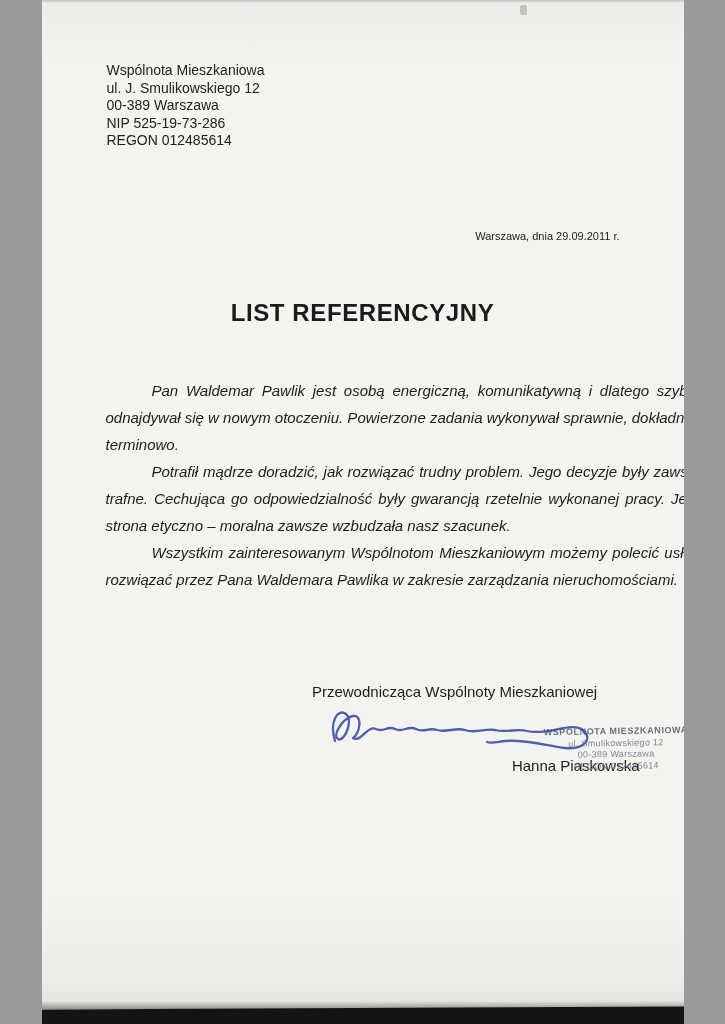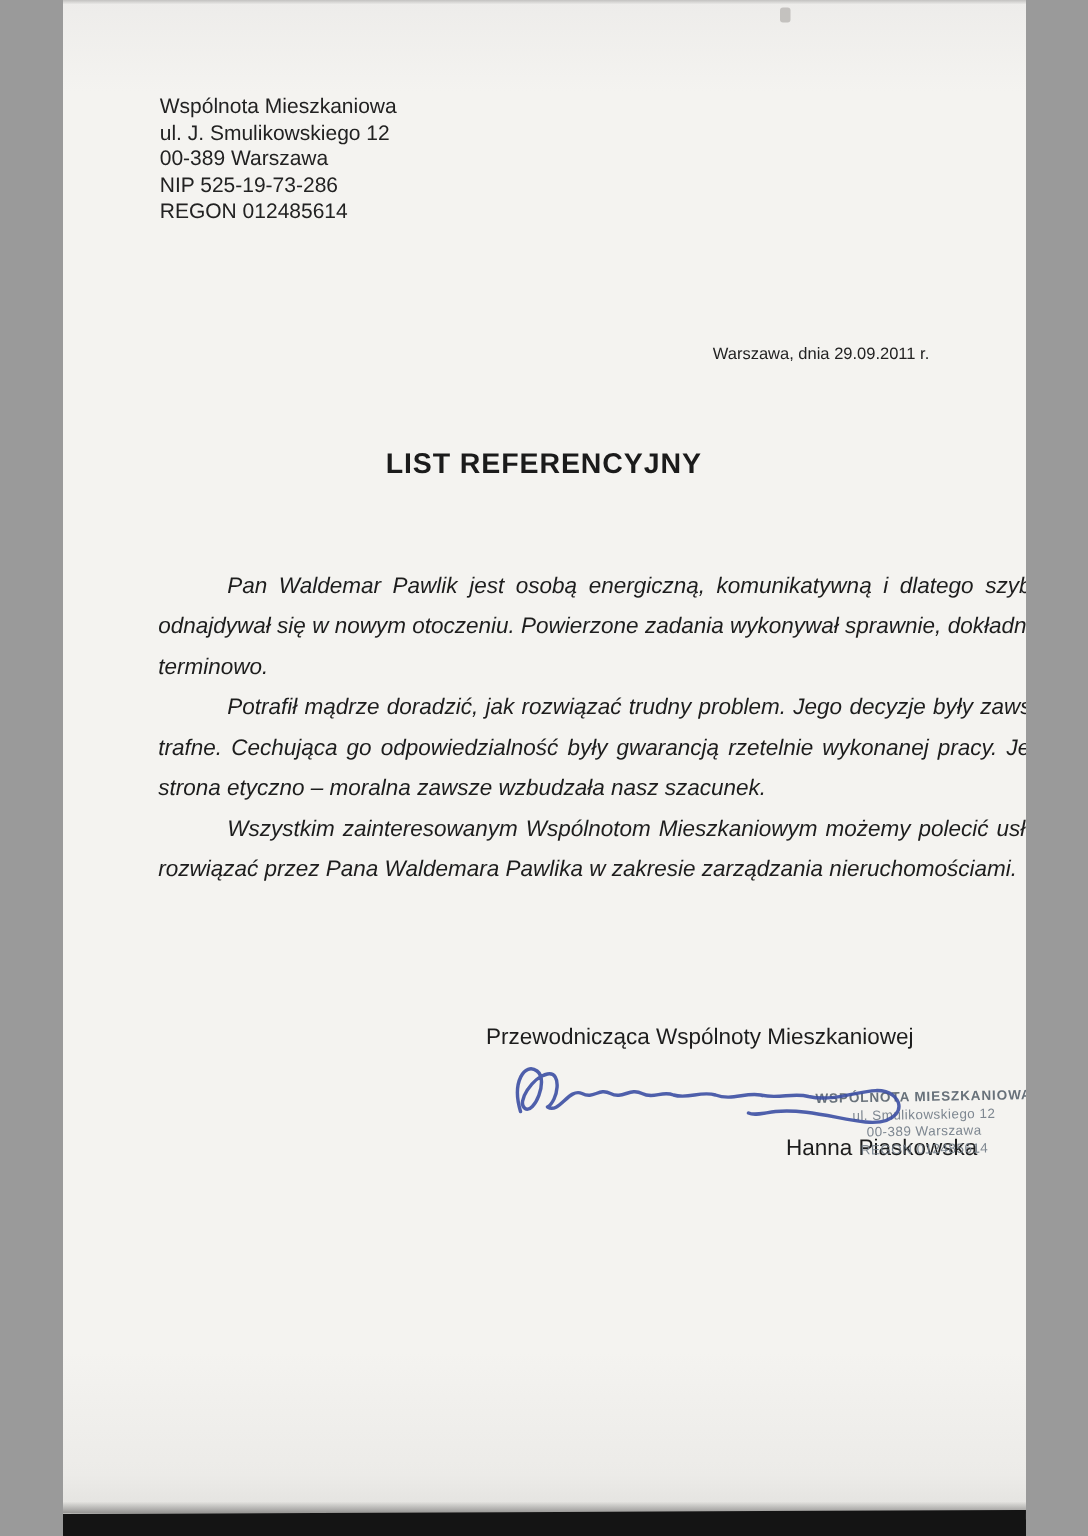--- a/index.html
+++ b/index.html
@@ -39,32 +39,32 @@
     position:absolute;left:65px;top:62px;
     font-size:14px;line-height:17.5px;color:#222;
   }
   .date-line{
     position:absolute;top:230px;right:64px;
     font-size:11px;color:#222;
   }
   .letter-title{
     position:absolute;top:299px;left:0;width:100%;
     text-align:center;
-    font-size:19px;font-weight:bold;letter-spacing:.6px;
+    font-size:24px;font-weight:bold;letter-spacing:.6px;
     margin:0;color:#1b1b1b;
   }
   .body-text{
     position:absolute;left:64px;top:377px;width:598px;
     font-size:15px;line-height:27px;
     text-align:justify;color:#1d1d1d;
   }
   .body-text p{margin:0;text-indent:46px;font-style:italic;}
 
   .sig-block{
-    position:absolute;left:240px;top:683px;width:370px;
+    position:absolute;left:228px;top:683px;width:370px;
     text-align:center;font-size:15px;color:#1d1d1d;
   }
   .sig-role{white-space:nowrap;}
   .sig-name{
     position:absolute;top:74px;left:0;width:100%;
     text-align:right;white-space:nowrap;
   }
   .sig-scribble{
     position:absolute;top:20px;left:55px;
     z-index:3;

